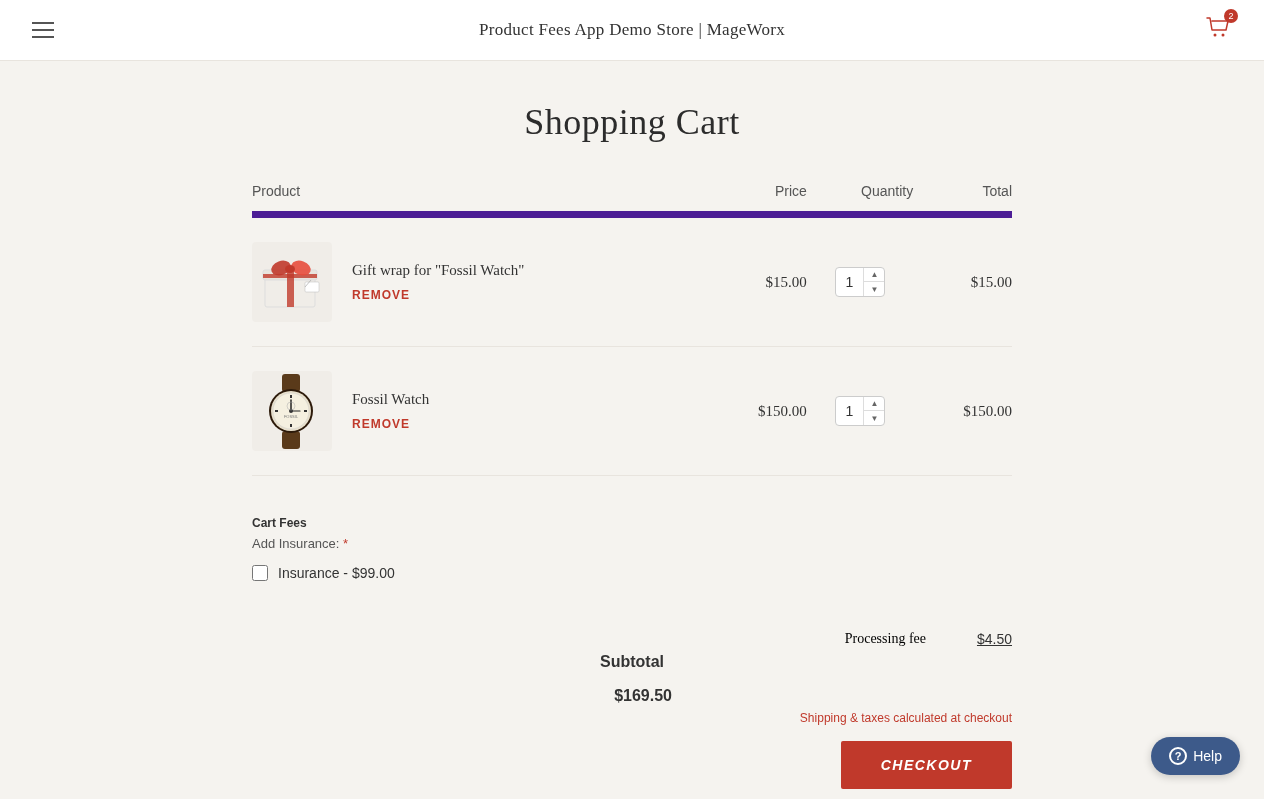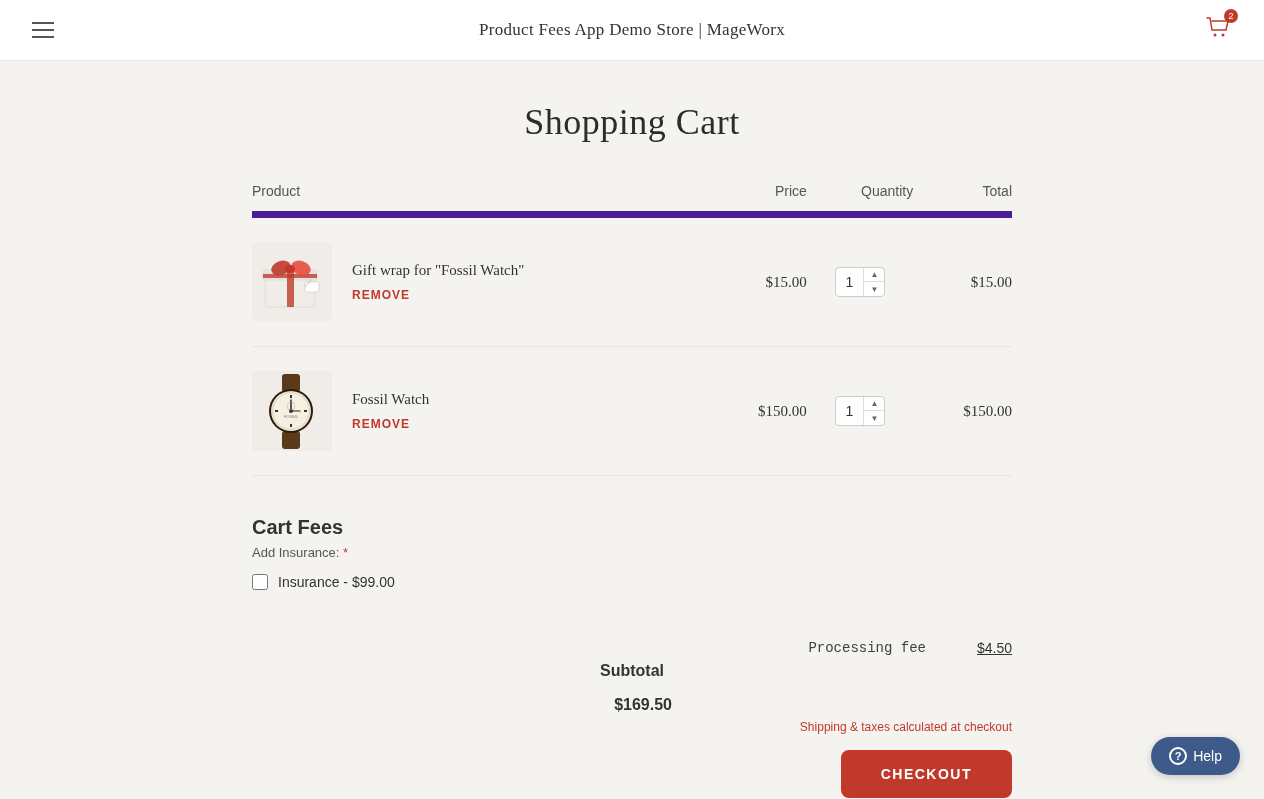--- a/index.html
+++ b/index.html
@@ -187,21 +187,21 @@
       color: #333;
       text-align: right;
     }
 
     
     .cart-fees-section {
       margin-top: 40px;
       padding-bottom: 20px;
     }
     .cart-fees-title {
-      font-size: 20px;
+      font-size: 12px;
       font-weight: bold;
       color: #333;
       margin-bottom: 6px;
       font-family: Arial, sans-serif;
     }
     .cart-fees-label {
       font-size: 13px;
       color: #555;
       font-family: Arial, sans-serif;
     }
@@ -232,22 +232,22 @@
     }
     .summary-row {
       display: flex;
       justify-content: flex-end;
       align-items: center;
       gap: 16px;
       margin-bottom: 6px;
     }
     .summary-label {
       font-size: 14px;
-      color: #404040;
-      font-family: Liberation Mono, monospace;
+      color: #000000;
+      font-family: Liberation Serif, serif;
     }
     .summary-value {
       font-size: 14px;
       color: #333;
       font-family: Arial, sans-serif;
       min-width: 70px;
       text-align: right;
       text-decoration: underline;
     }
     .subtotal-row {
@@ -278,22 +278,23 @@
     .checkout-btn {
       background-color: #c0392b;
       color: #fff;
       border: none;
       padding: 16px 40px;
       font-size: 14px;
       font-family: Arial, sans-serif;
       font-weight: bold;
       letter-spacing: 1.5px;
       cursor: pointer;
-      border-radius: 8px;
+      border-radius: 2px;
       text-transform: uppercase;
+      font-style: italic;
     }
 
     
     .help-button {
       position: fixed;
       bottom: 24px;
       right: 24px;
       background-color: #3d5a8a;
       color: #fff;
       border-radius: 24px;

